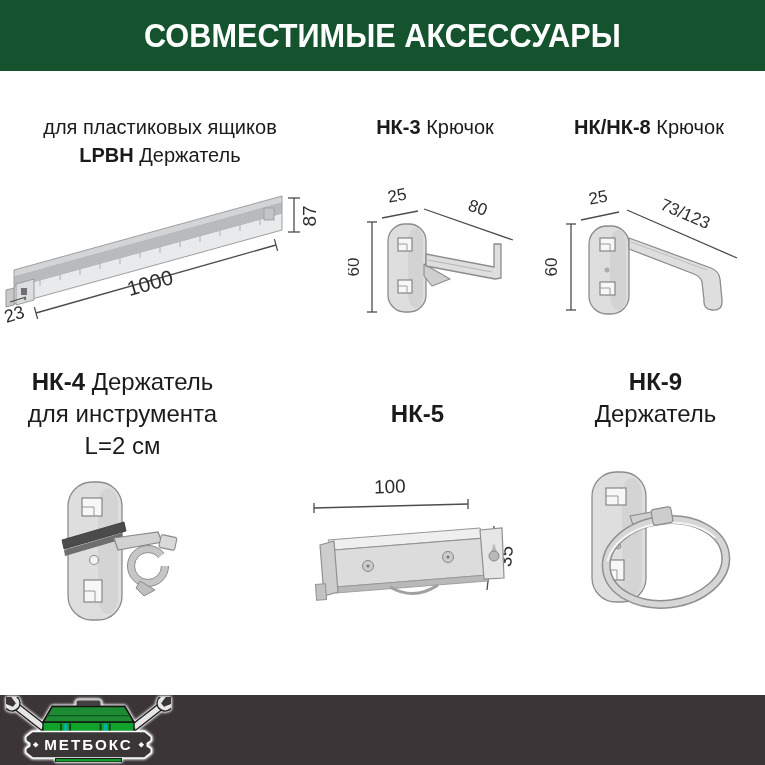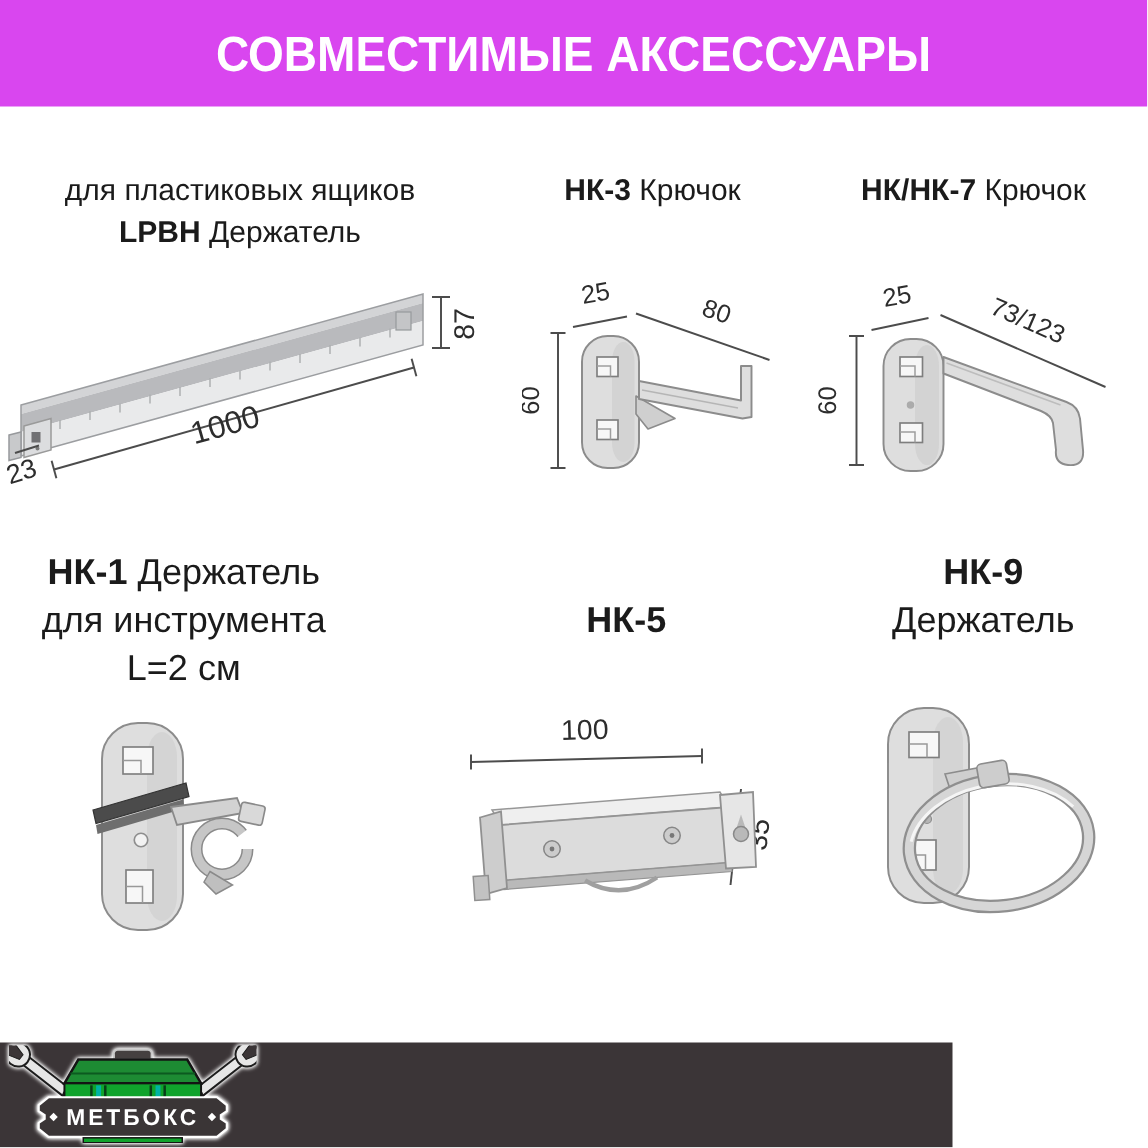--- a/index.html
+++ b/index.html
@@ -1,39 +1,39 @@
 <!DOCTYPE html>
 <html><head>
 <meta charset="utf-8">
 <style>
   html,body { margin:0; padding:0; background:#ffffff; }
   .page { position:relative; width:765px; height:765px; background:#ffffff; overflow:hidden;
           font-family:"Liberation Sans", sans-serif; color:#1d1d1d; }
 
   
-  .banner { position:absolute; left:0; top:0; width:765px; height:71px; background:#d946ef;
+  .banner { position:absolute; left:0; top:0; width:765px; height:71px; background:#14532d;
             display:flex; align-items:center; justify-content:center; }
   .banner h1 { margin:0; color:#ffffff; font-size:33px; font-weight:bold; transform:scaleX(.93); letter-spacing:0; }
 
   
   .ptitle { position:absolute; text-align:center; color:#1b1b1b; }
   .r1 { font-size:20px; line-height:28px; }
   .r2 { font-size:24px; line-height:32px; }
   .ptitle b { font-weight:bold; }
 
   
   .draw { position:absolute; }
   .dline { stroke:#4c4c4c; stroke-width:1.3; fill:none; }
   .dnum  { fill:#2d2d2d; font-size:17px; font-family:"Liberation Sans",sans-serif; }
   .steel-f { fill:#dedede; stroke:#8c8c8c; stroke-width:1.3; stroke-linejoin:round; }
   .steel-d { fill:#cfcfcf; stroke:#8c8c8c; stroke-width:1.1; stroke-linejoin:round; }
   .slot { fill:#f7f7f7; stroke:#7e7e7e; stroke-width:1.1; }
 
   
-  .footer { position:absolute; left:0; top:695px; width:635px; height:70px; background:#3b3537; }
+  .footer { position:absolute; left:0; top:695px; width:765px; height:70px; background:#3b3537; }
   .logo-svg { position:absolute; left:6px; top:2px;
               filter:drop-shadow(0 0 1.5px #ffffff) drop-shadow(0 0 1px #ffffff); }
   .logo-text { fill:#ffffff; font-weight:bold; font-size:23px; letter-spacing:3px;
                font-family:"Liberation Sans",sans-serif; }
 </style>
 </head>
 <body>
 
 <div class="page">
 
@@ -44,21 +44,21 @@
   <div class="ptitle r1" style="left:10px; top:113px; width:300px;">
     <div>для пластиковых ящиков</div>
     <div><b>LPBH</b> <span>Держатель</span></div>
   </div>
 
   <div class="ptitle r1" style="left:340px; top:113px; width:190px;">
     <div><b>НК-3</b> <span>Крючок</span></div>
   </div>
 
   <div class="ptitle r1" style="left:538px; top:113px; width:222px;">
-    <div><b>НК/НК-7</b> <span>Крючок</span></div>
+    <div><b>НК/НК-8</b> <span>Крючок</span></div>
   </div>
 
   <svg class="draw" style="left:0; top:172px;" width="335" height="155" viewBox="0 0 335 155">
     <g>
       <polygon points="14,98 282,24 282,30 14,104" fill="#d3d4d6"></polygon>
       <polygon points="14,104 282,30 282,42 14,116" fill="#b9babd"></polygon>
       <polygon points="14,116 282,42 282,58 14,132" fill="#e9eaeb"></polygon>
       <polygon points="14,98 282,24 282,58 14,132" fill="none" stroke="#9c9ea1" stroke-width="1"></polygon>
       <g stroke="#aeb0b2" stroke-width="1">
         <line x1="40" y1="108" x2="40" y2="114"></line>
@@ -136,21 +136,21 @@
       <path d="M65,66 h10 v7" fill="none" stroke="#9e9e9e" stroke-width="1"></path>
       <rect class="slot" x="65" y="104" width="15" height="13"></rect>
       <path d="M65,110 h10 v7" fill="none" stroke="#9e9e9e" stroke-width="1"></path>
       <circle cx="72" cy="92" r="2.5" fill="#ababab"></circle>
       <path class="steel-f" d="M94,60 L176,90 Q184,93 185,101 L187,122 Q188,133 177,132 Q168,131 169,122 L167,104 Q166,99 159,96 L94,71 Z"></path>
       <line x1="96" y1="64" x2="172" y2="92" stroke="#bdbdbd" stroke-width="1"></line>
     </g>
   </svg>
 
   <div class="ptitle r2" style="left:0; top:366px; width:245px;">
-    <div><b>НК-1</b> <span>Держатель</span></div>
+    <div><b>НК-4</b> <span>Держатель</span></div>
     <div>для инструмента</div>
     <div>L=2 см</div>
   </div>
 
   <div class="ptitle r2" style="left:280px; top:366px; width:275px;margin-top:32px;">
     <div><b>НК-5</b></div>
   </div>
 
   <div class="ptitle r2" style="left:548px; top:366px; width:215px;">
     <div><b>НК-9</b></div>

